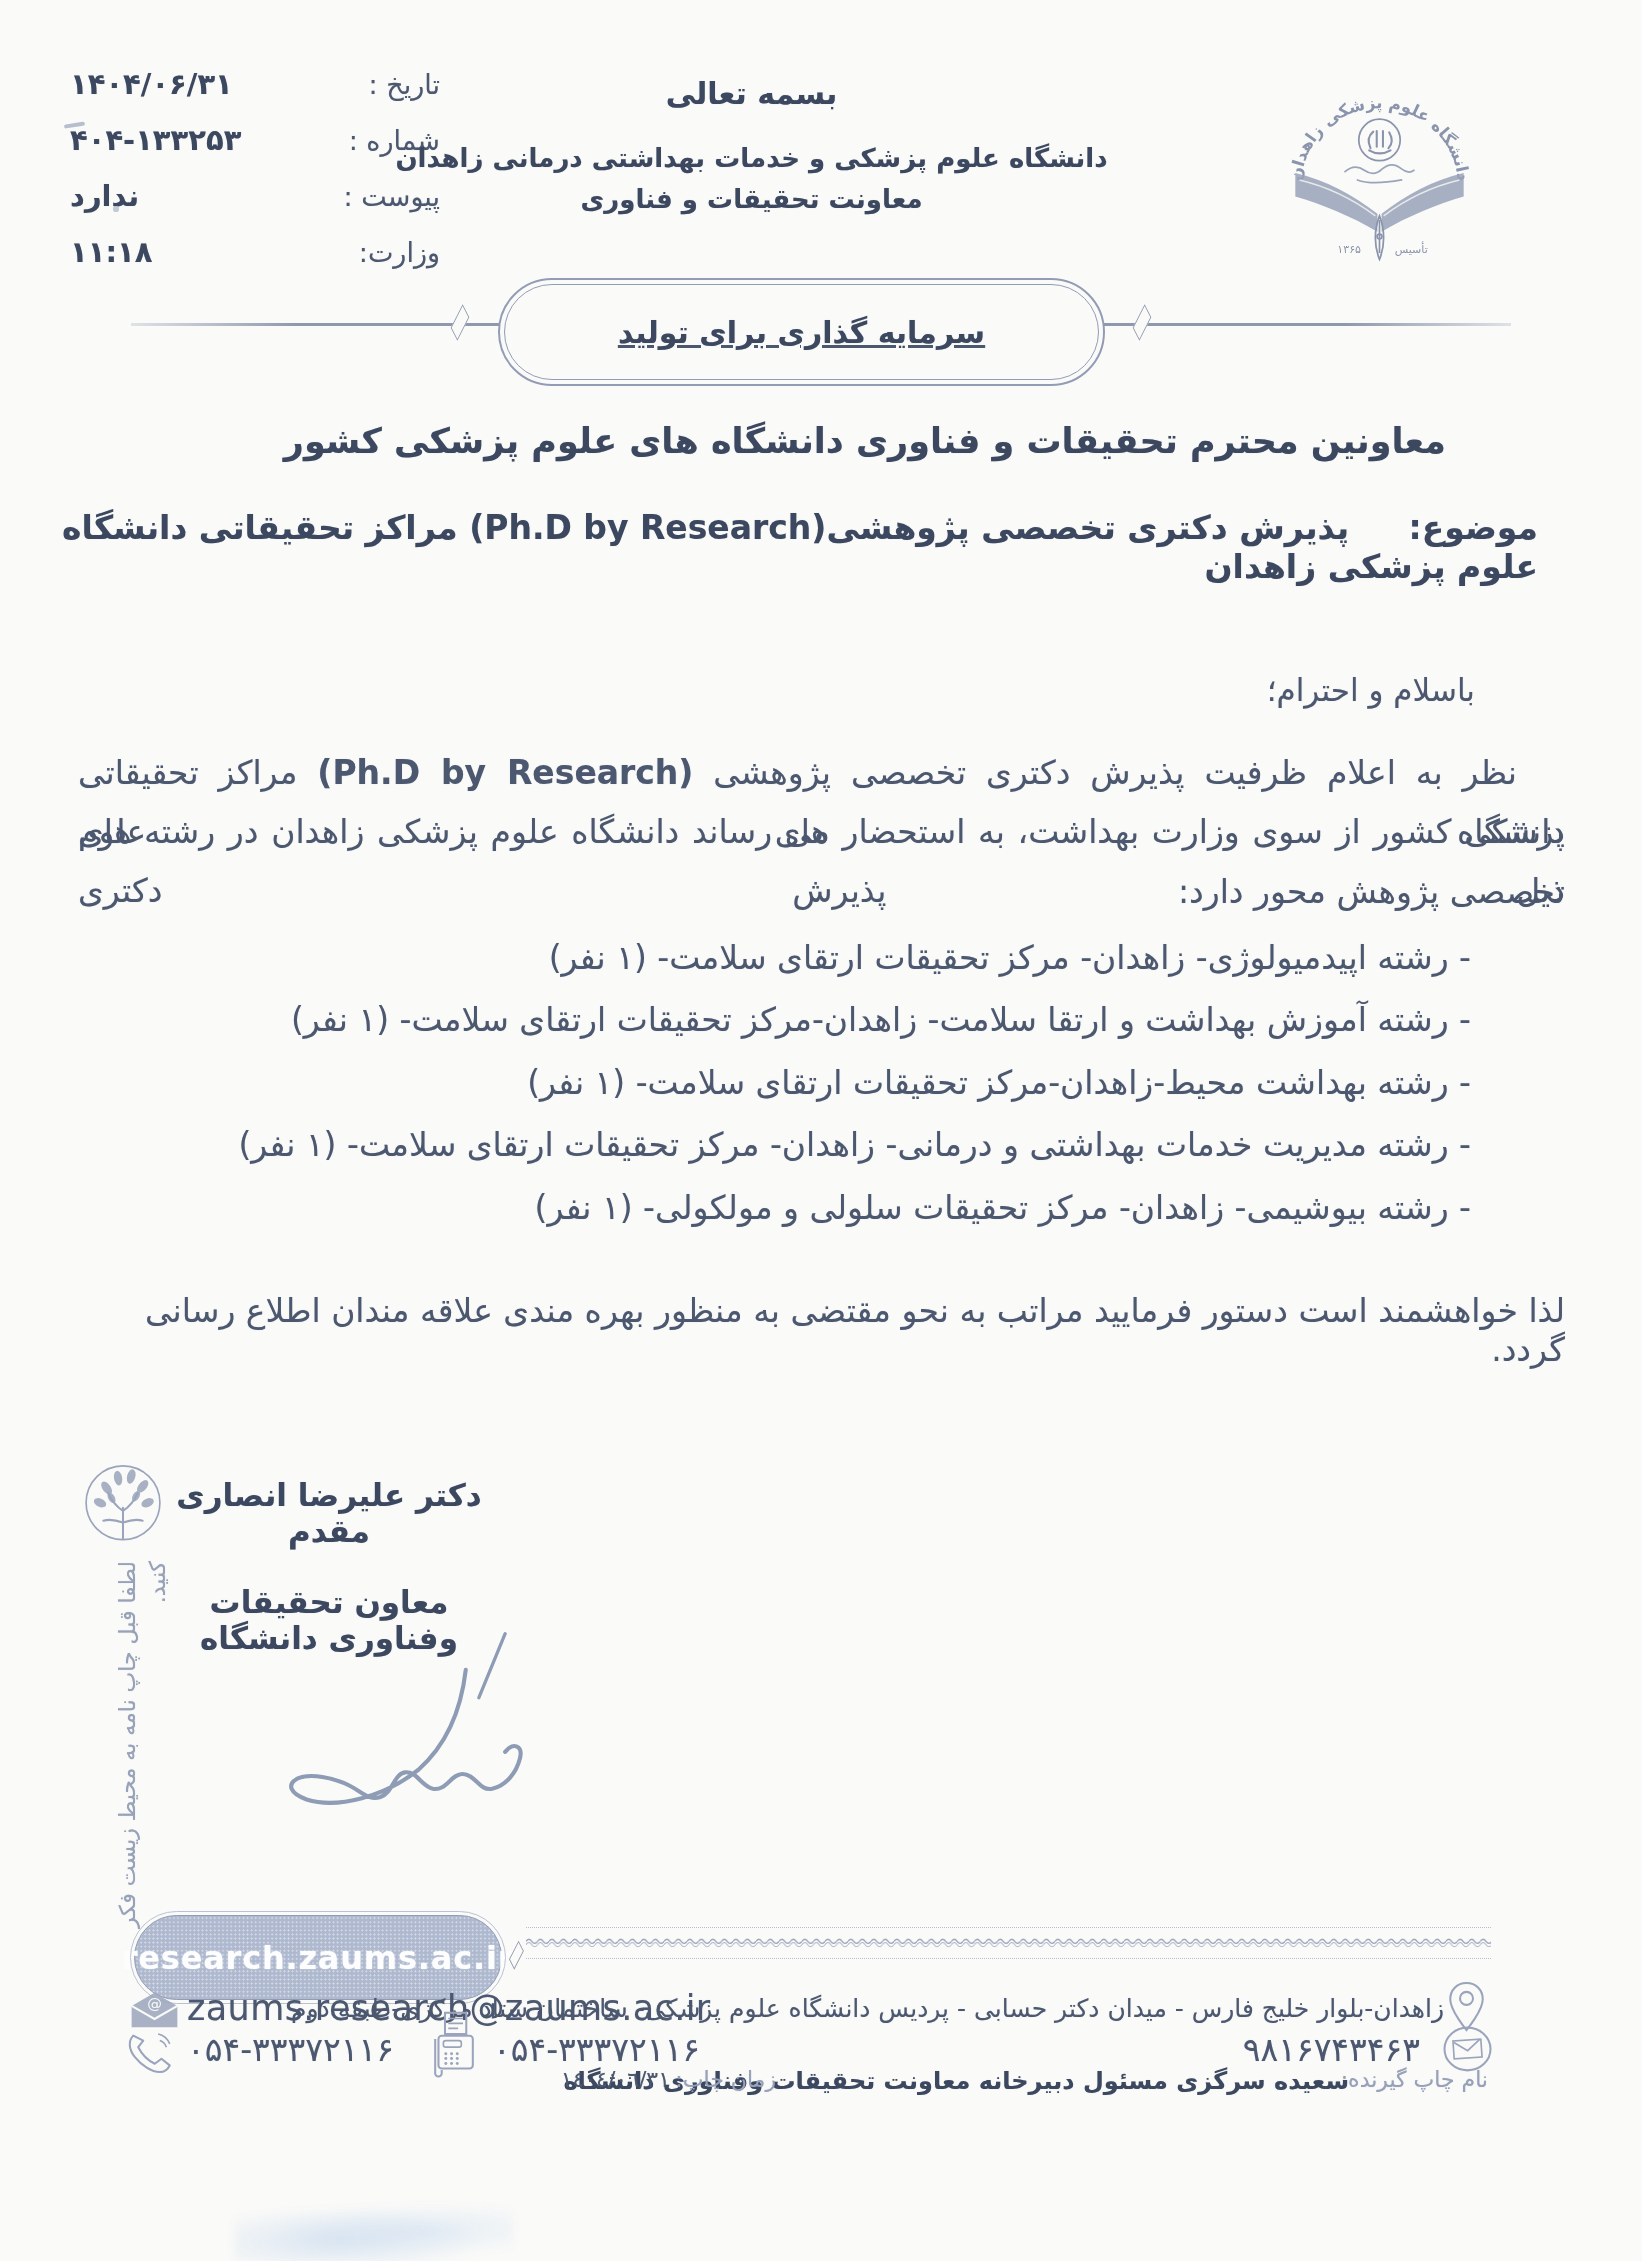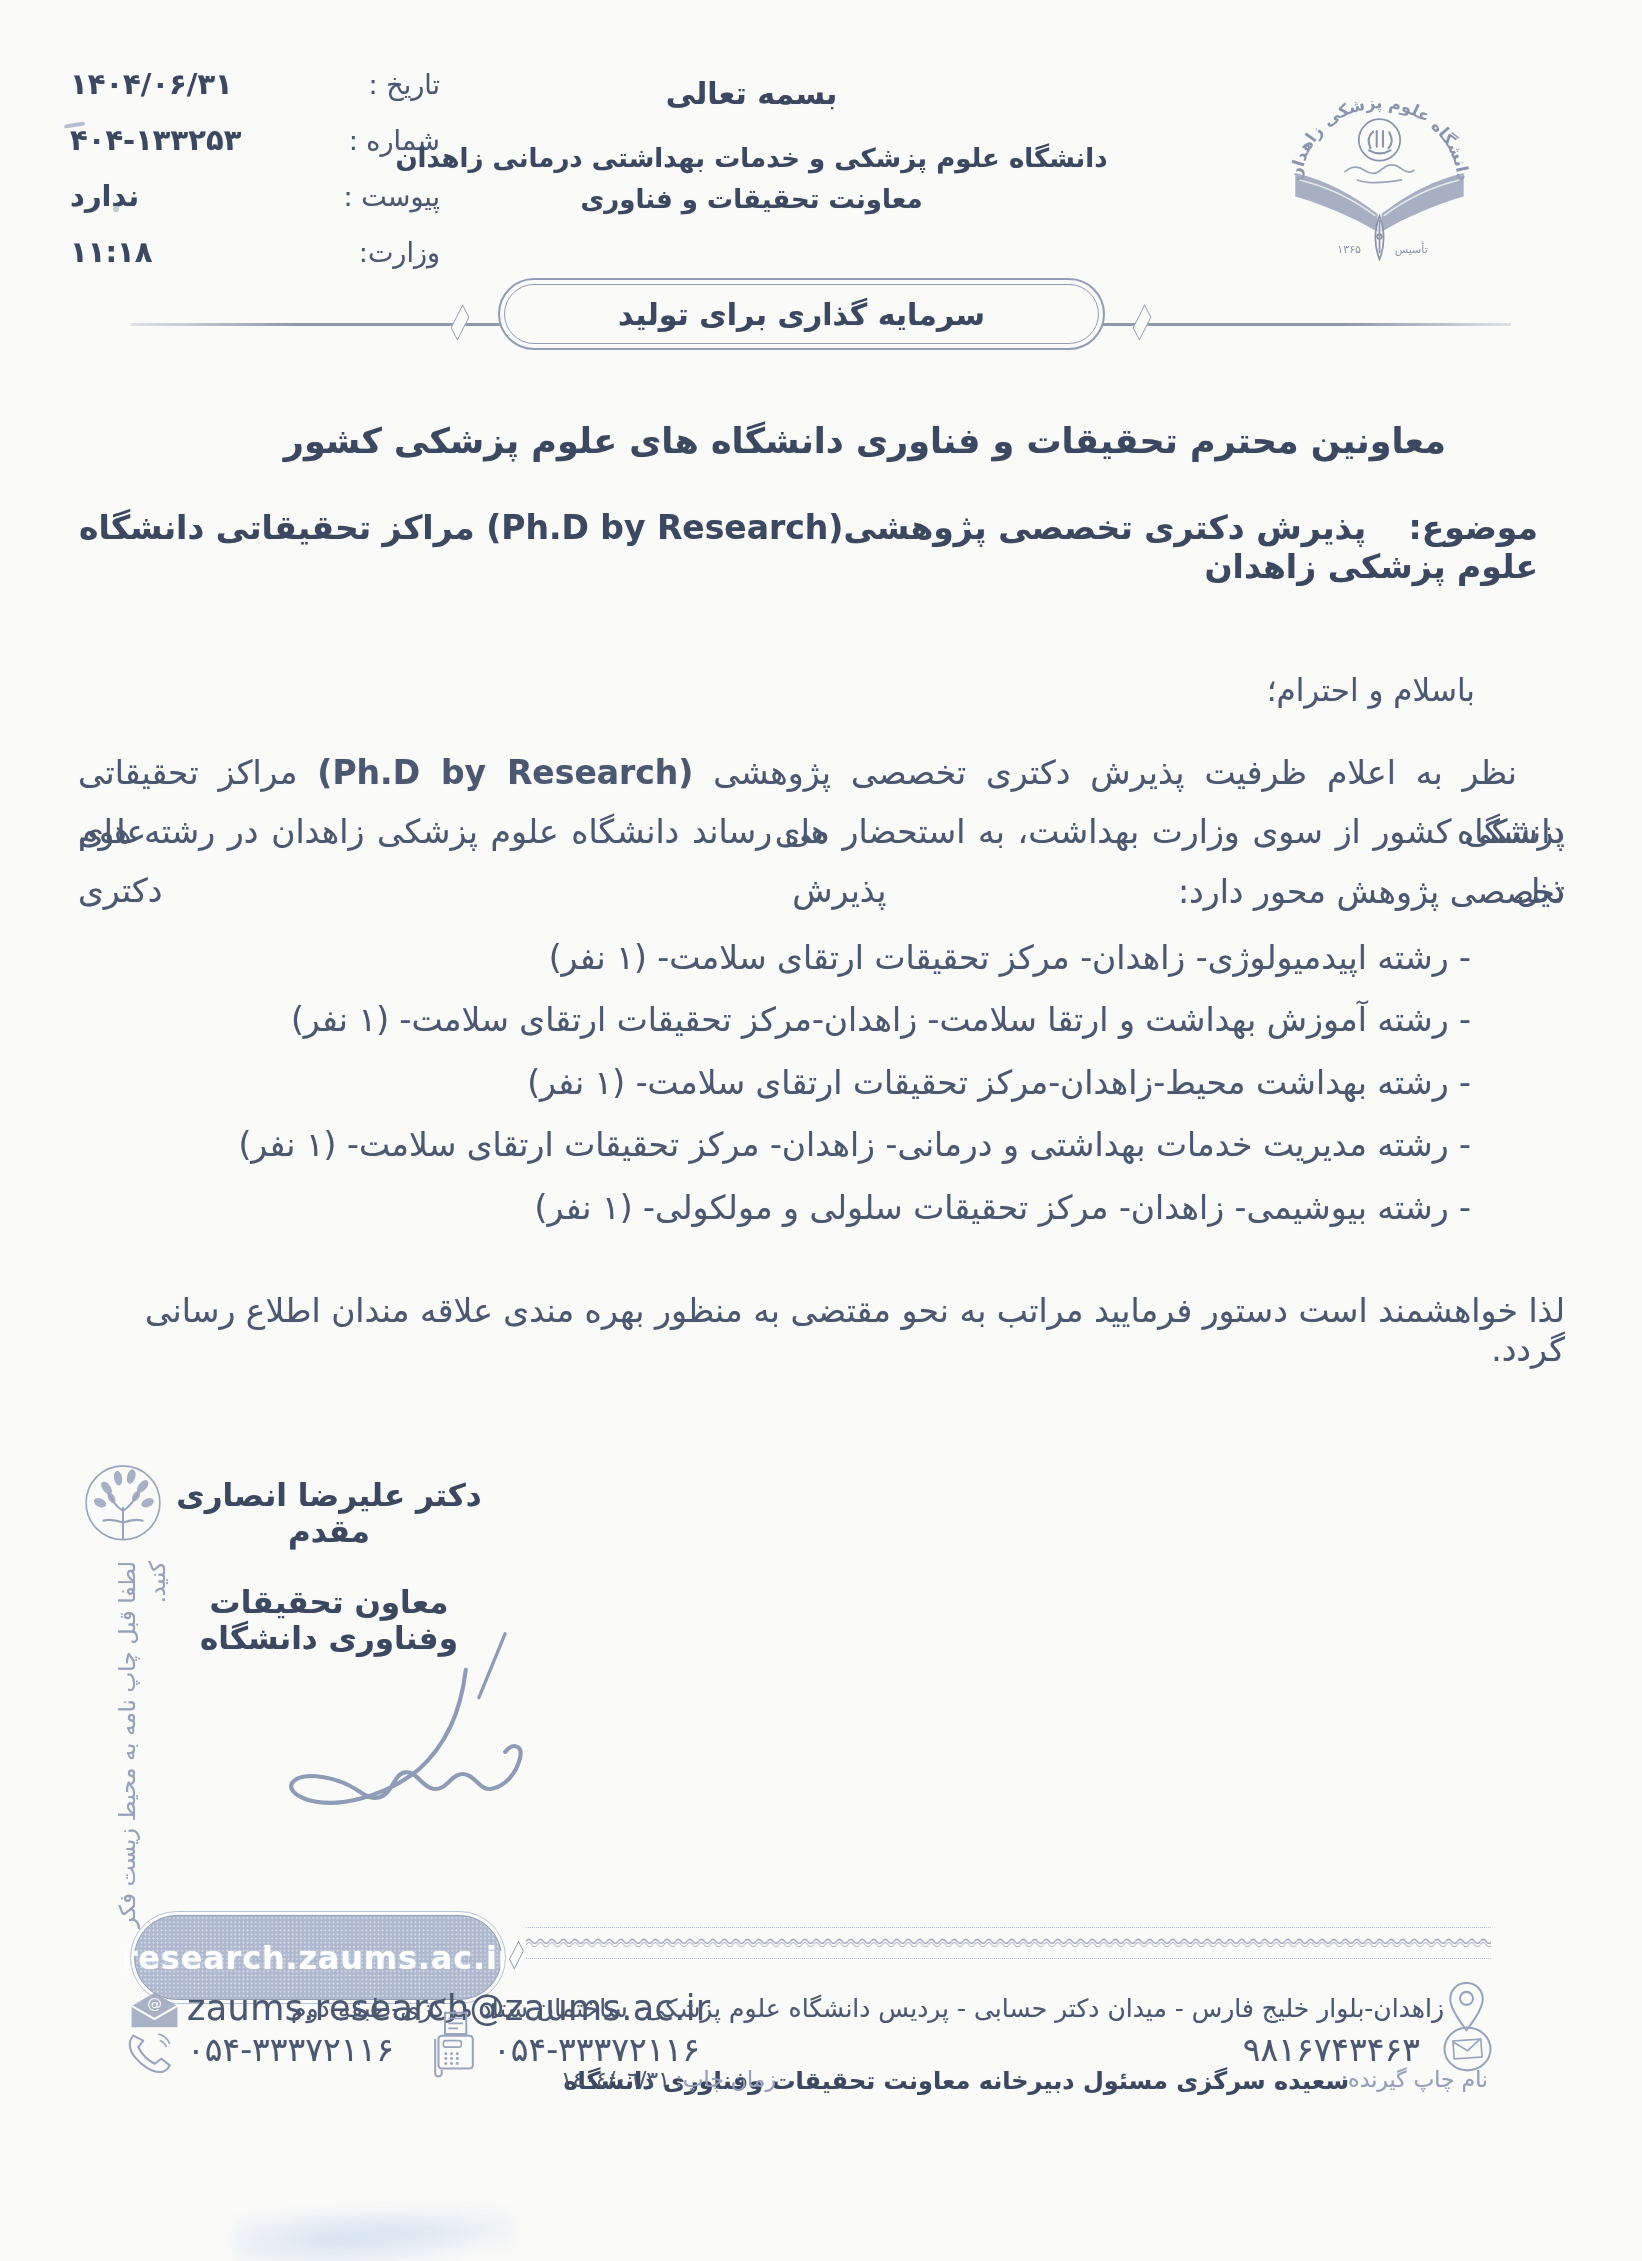--- a/index.html
+++ b/index.html
@@ -19,28 +19,28 @@
   
   .meta{left:70px;top:67px;width:370px;}
   .meta-row{display:flex;justify-content:space-between;align-items:baseline;direction:rtl;height:56px;}
   .meta-label{font-size:27px;color:var(--ink);}
   .meta-value{font-size:29px;font-weight:bold;color:var(--ink-bold);direction:ltr;}
   
   .bismillah{left:460px;top:76px;width:583px;text-align:center;font-size:30px;font-weight:bold;color:var(--ink-bold);}
   .org-block{left:394px;top:138px;width:715px;text-align:center;font-size:26px;font-weight:bold;color:var(--ink-bold);line-height:41px;}
   
   .rule{left:131px;top:323px;width:1380px;height:3.3px;background:linear-gradient(90deg,rgba(143,153,173,.25),var(--line) 12%,var(--line) 88%,rgba(143,153,173,.25));}
-  .stadium{left:498px;top:278px;width:607px;height:72px;border:2.5px solid var(--pill-border);border-radius:57px;background:var(--paper);padding:4.1px;}
+  .stadium{left:498px;top:278px;width:607px;height:108px;border:2.5px solid var(--pill-border);border-radius:57px;background:var(--paper);padding:4.1px;text-decoration:underline;}
   .stadium-inner{width:100%;height:100%;border:1.6px solid var(--pill-border);border-radius:49px;display:flex;align-items:center;justify-content:center;}
   .slogan{font-size:30px;font-weight:bold;color:var(--ink-bold);}
   .diamond{width:14px;height:25px;border:1.6px solid var(--line);transform:rotate(45deg) skew(18deg,18deg);background:var(--paper);}
   
   .recipient{right:197px;top:421px;font-size:35px;}
   .subject{right:105px;top:508px;font-size:33px;}
-  .subject .lbl{margin-left:31px;}
+  .subject .lbl{margin-left:48px;}
   .salutation{right:168px;top:672px;font-size:31px;}
   .bodyline{right:78px;width:1487px;font-size:33px;line-height:59px;}
   .just{text-align:justify;text-align-last:justify;}
   .program{right:172px;font-size:33px;}
   .closing{right:78px;top:1291px;width:1487px;font-size:33px;text-align:right;}
   .signer{left:144px;width:370px;text-align:center;font-size:31px;}
   
   .eco-text{left:113px;top:1929px;width:368px;font-size:22px;color:var(--ink-light);
             transform:rotate(-90deg);transform-origin:top left;text-align:right;direction:rtl;line-height:30px;}
   

